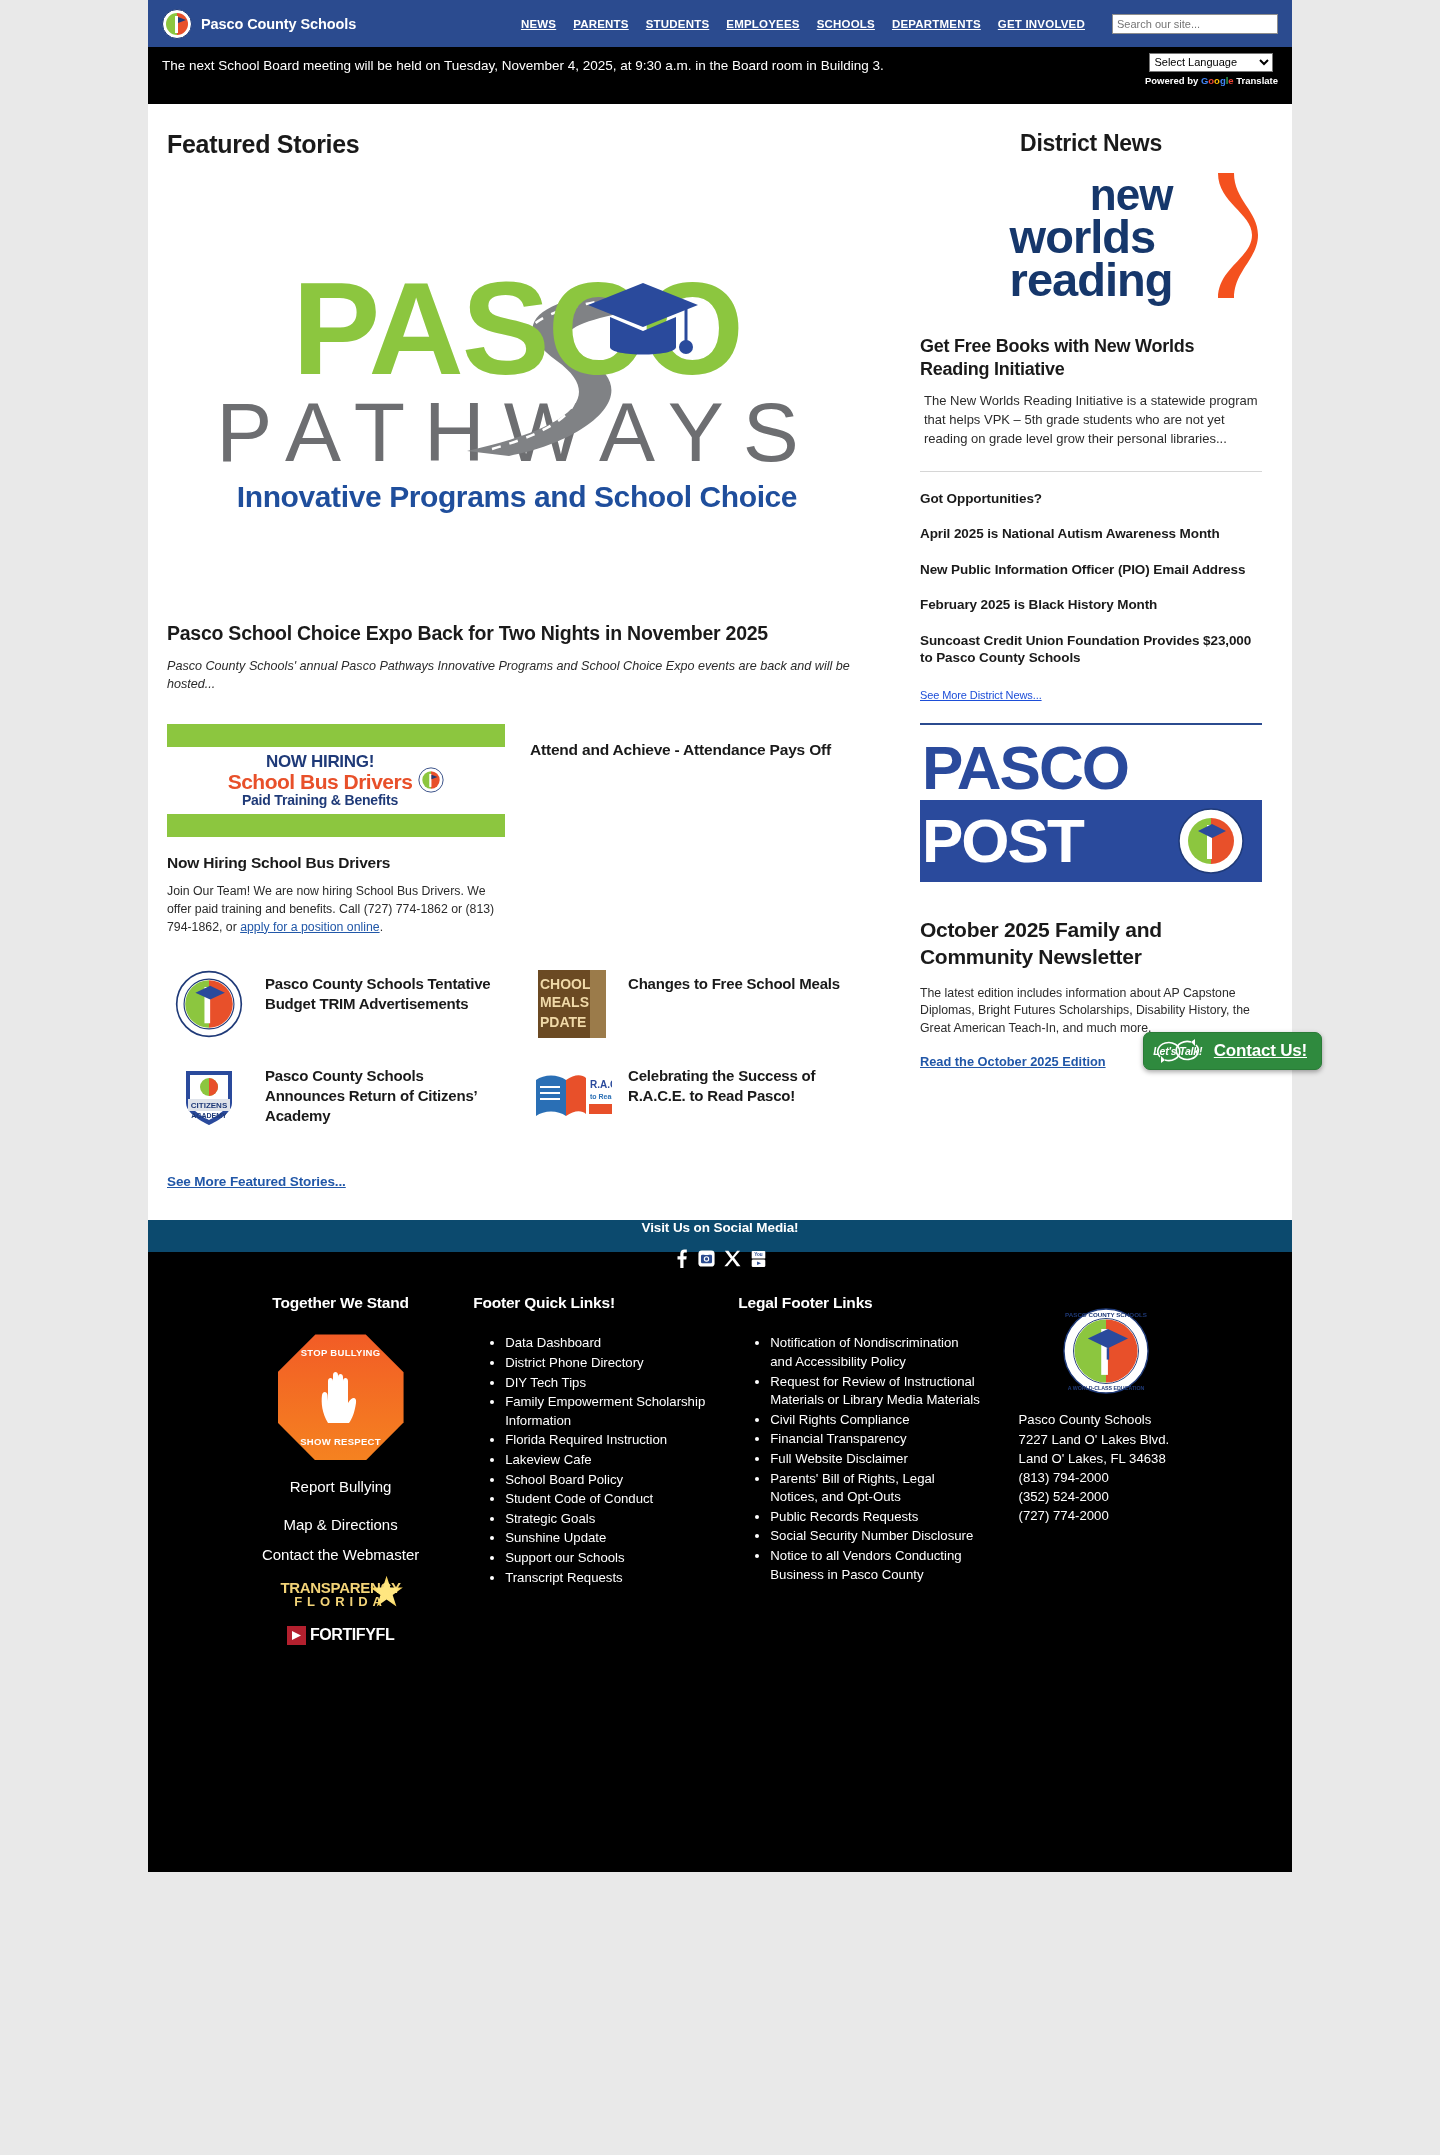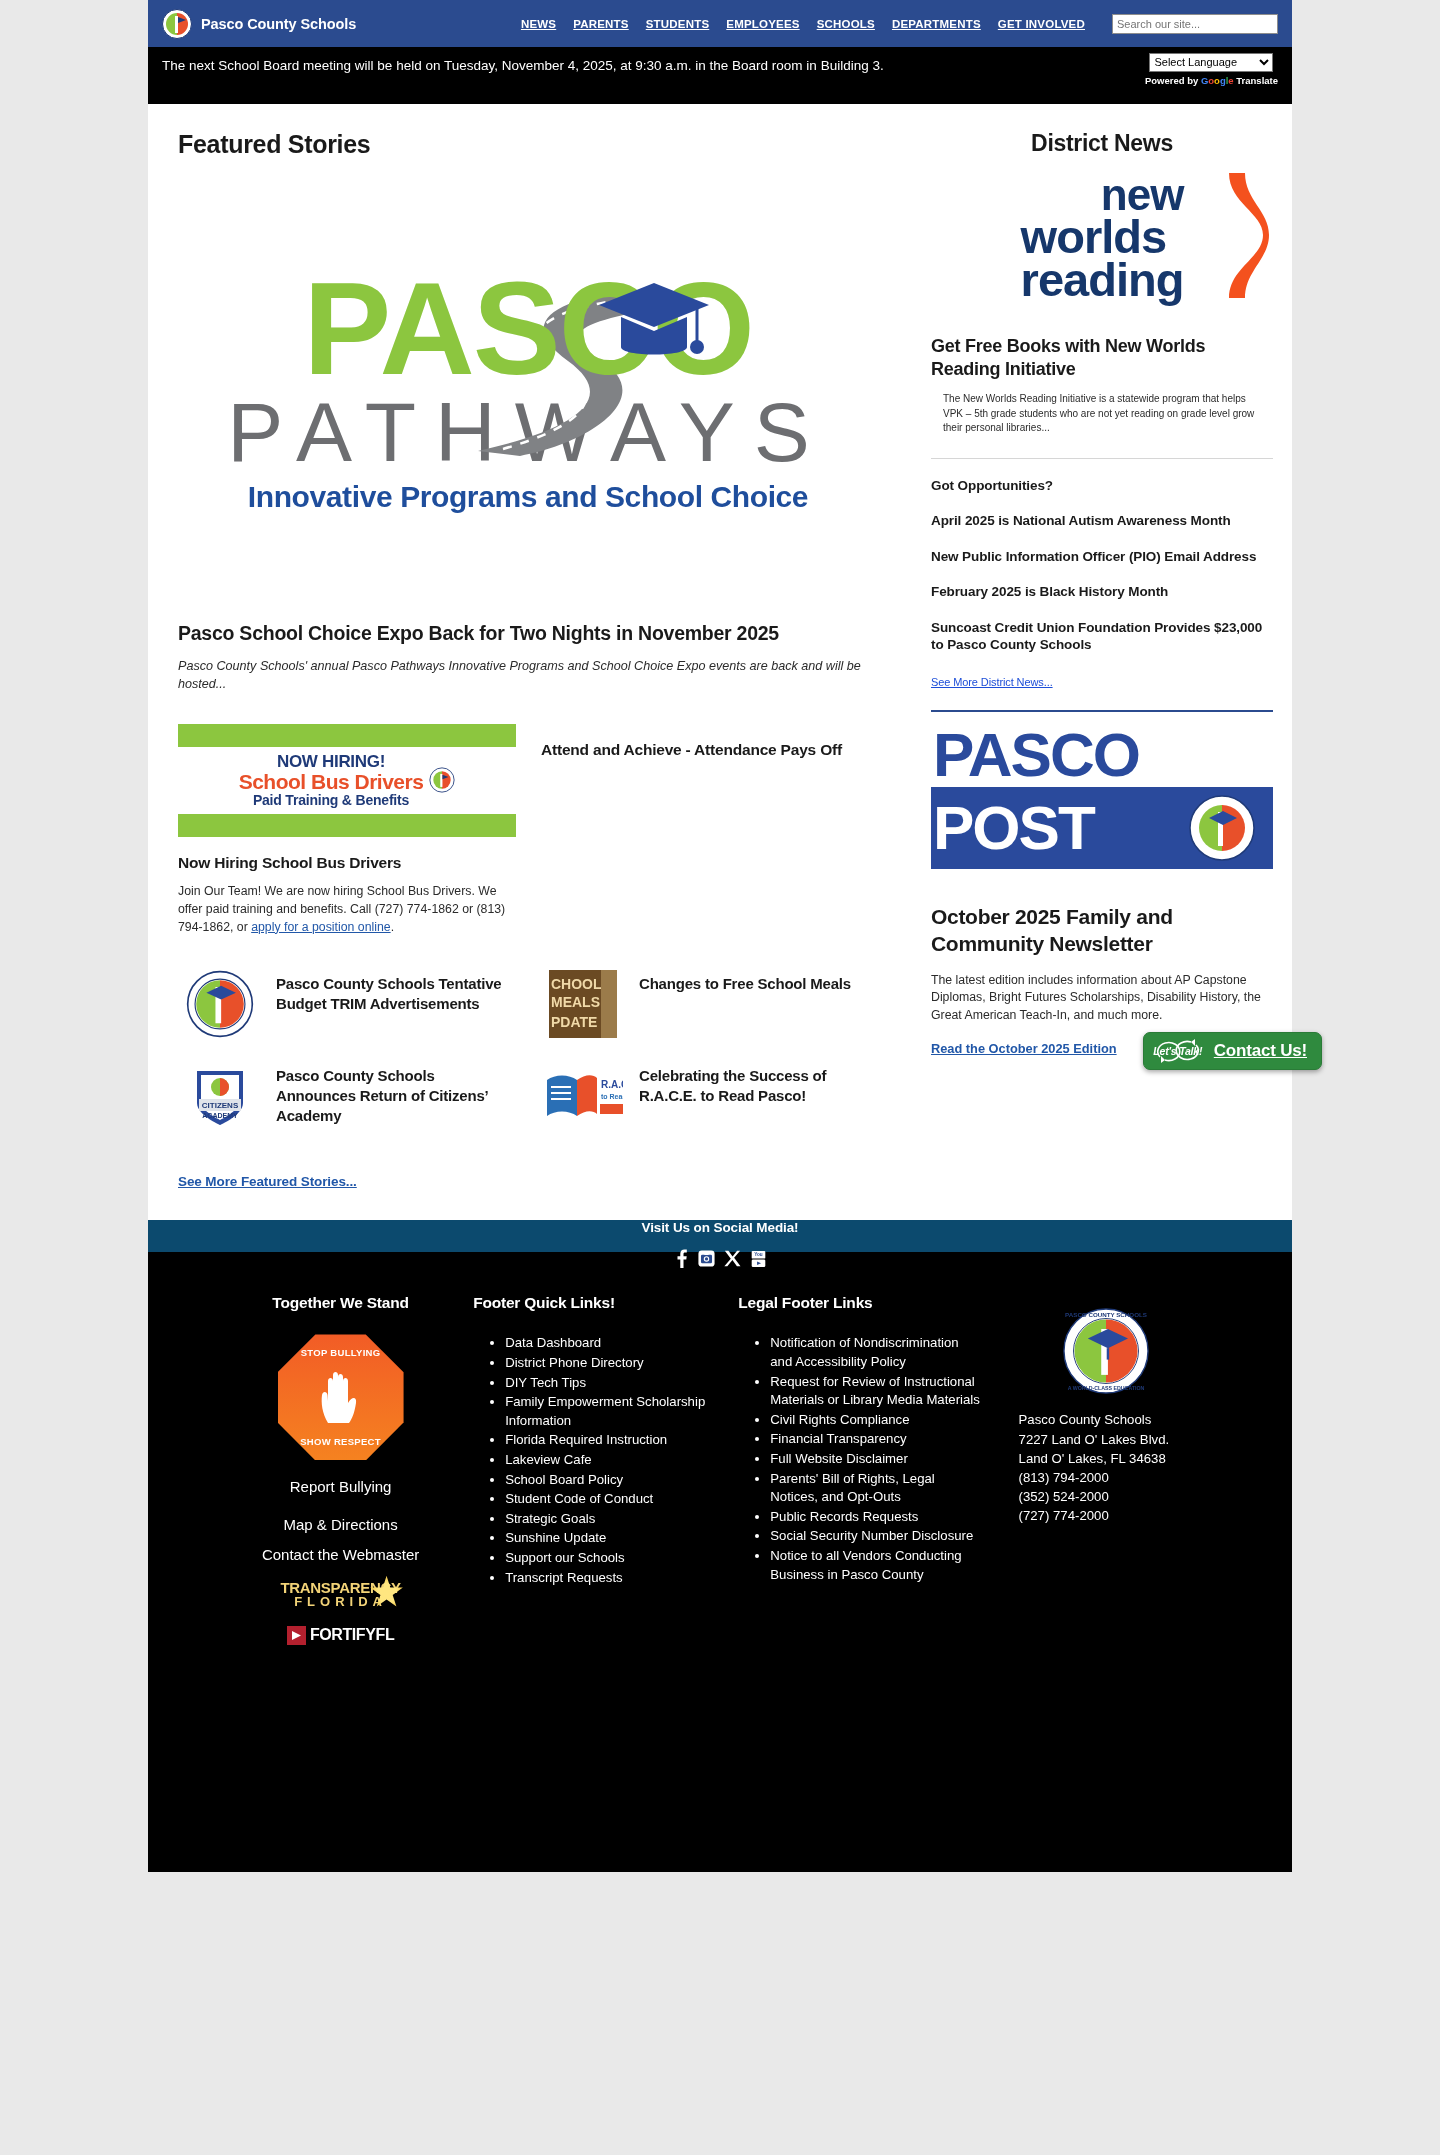--- a/index.html
+++ b/index.html
@@ -57,21 +57,21 @@
   }
   .powered {
     margin-top: 3px; font-size: 9.5px; color:#fff; white-space:nowrap;
     font-weight:600;
   }
   .g-b{color:#4285F4}.g-r{color:#EA4335}.g-y{color:#FBBC05}.g-g{color:#34A853}
 
   
   .content {
     background:#fff; margin: 0 148px; padding: 26px 30px 30px 30px;
-    display:flex; gap: 18px;
+    display:flex; gap: 18px; justify-content: flex-end;
   }
   .left-col { width: 740px; padding-right: 34px; }
   .right-col { width: 342px; }
 
   .section-title {
     font-size: 25px; font-weight: 700; color:#1a1a1a;
     letter-spacing:-0.3px; margin: 0 0 26px 0;
   }
 
   
@@ -177,21 +177,21 @@
   .nwr-1{font-size:44px; text-align:right;}
   .nwr-2{font-size:47px;}
   .nwr-3{font-size:47px;}
   .nwr-brace {
     position:absolute; right: 4px; top: 10px; width: 46px; height: 125px;
   }
   .rc-head {
     font-size: 18px; font-weight:700; color:#1a1a1a;
     letter-spacing:-0.25px; line-height:1.25; margin: 22px 0 12px 0;
   }
-  .rc-body { font-size: 10px; color:#2b2b2b; line-height:1.45; margin:12px; }
+  .rc-body { font-size: 13px; color:#2b2b2b; line-height:1.45; margin:4px; }
   .rc-divider { border:0; border-top:1px solid #d6d6d6; margin: 22px 0 18px 0; }
   .dn-item {
     font-size: 13.5px; font-weight:700; color:#1a1a1a;
     line-height:1.3; margin-bottom: 18px; letter-spacing:-0.1px;
   }
   .dn-more { color:#1d4ed8; font-size:11px; font-weight:400;
              text-decoration:underline; letter-spacing:-0.1px; display:inline-block;}
   .rc-rule { border:0; border-top:2px solid #2b4b8f; margin: 20px 0 14px 0; }
 
   

